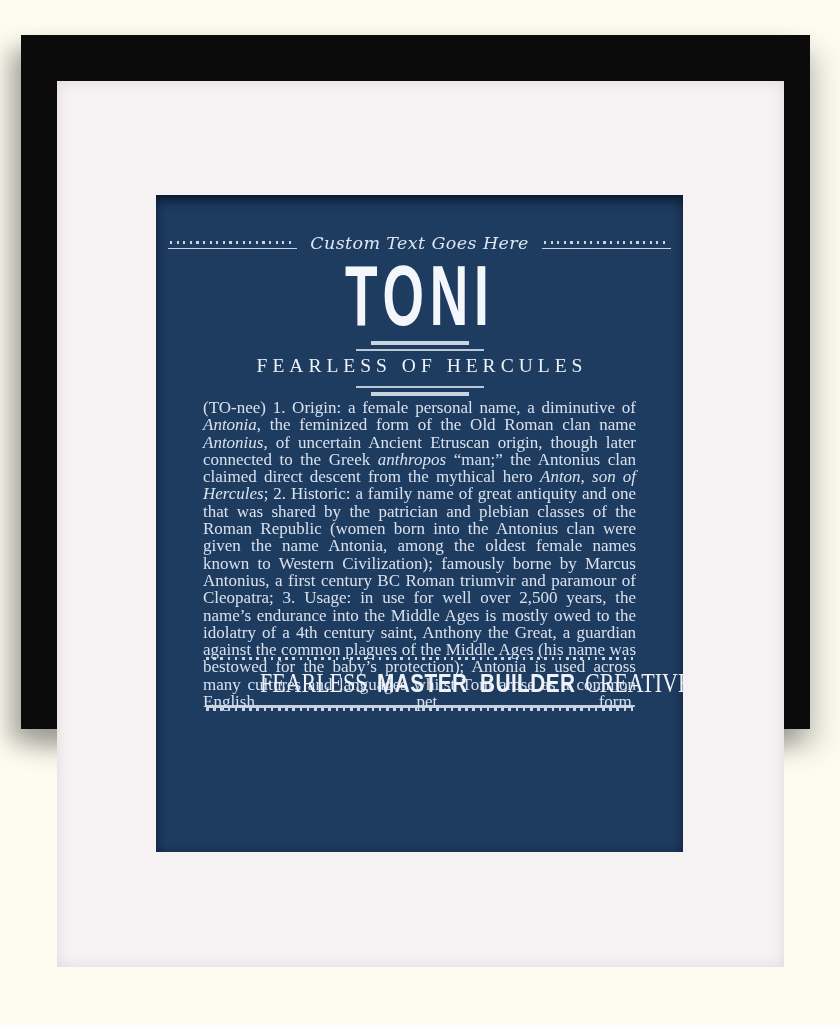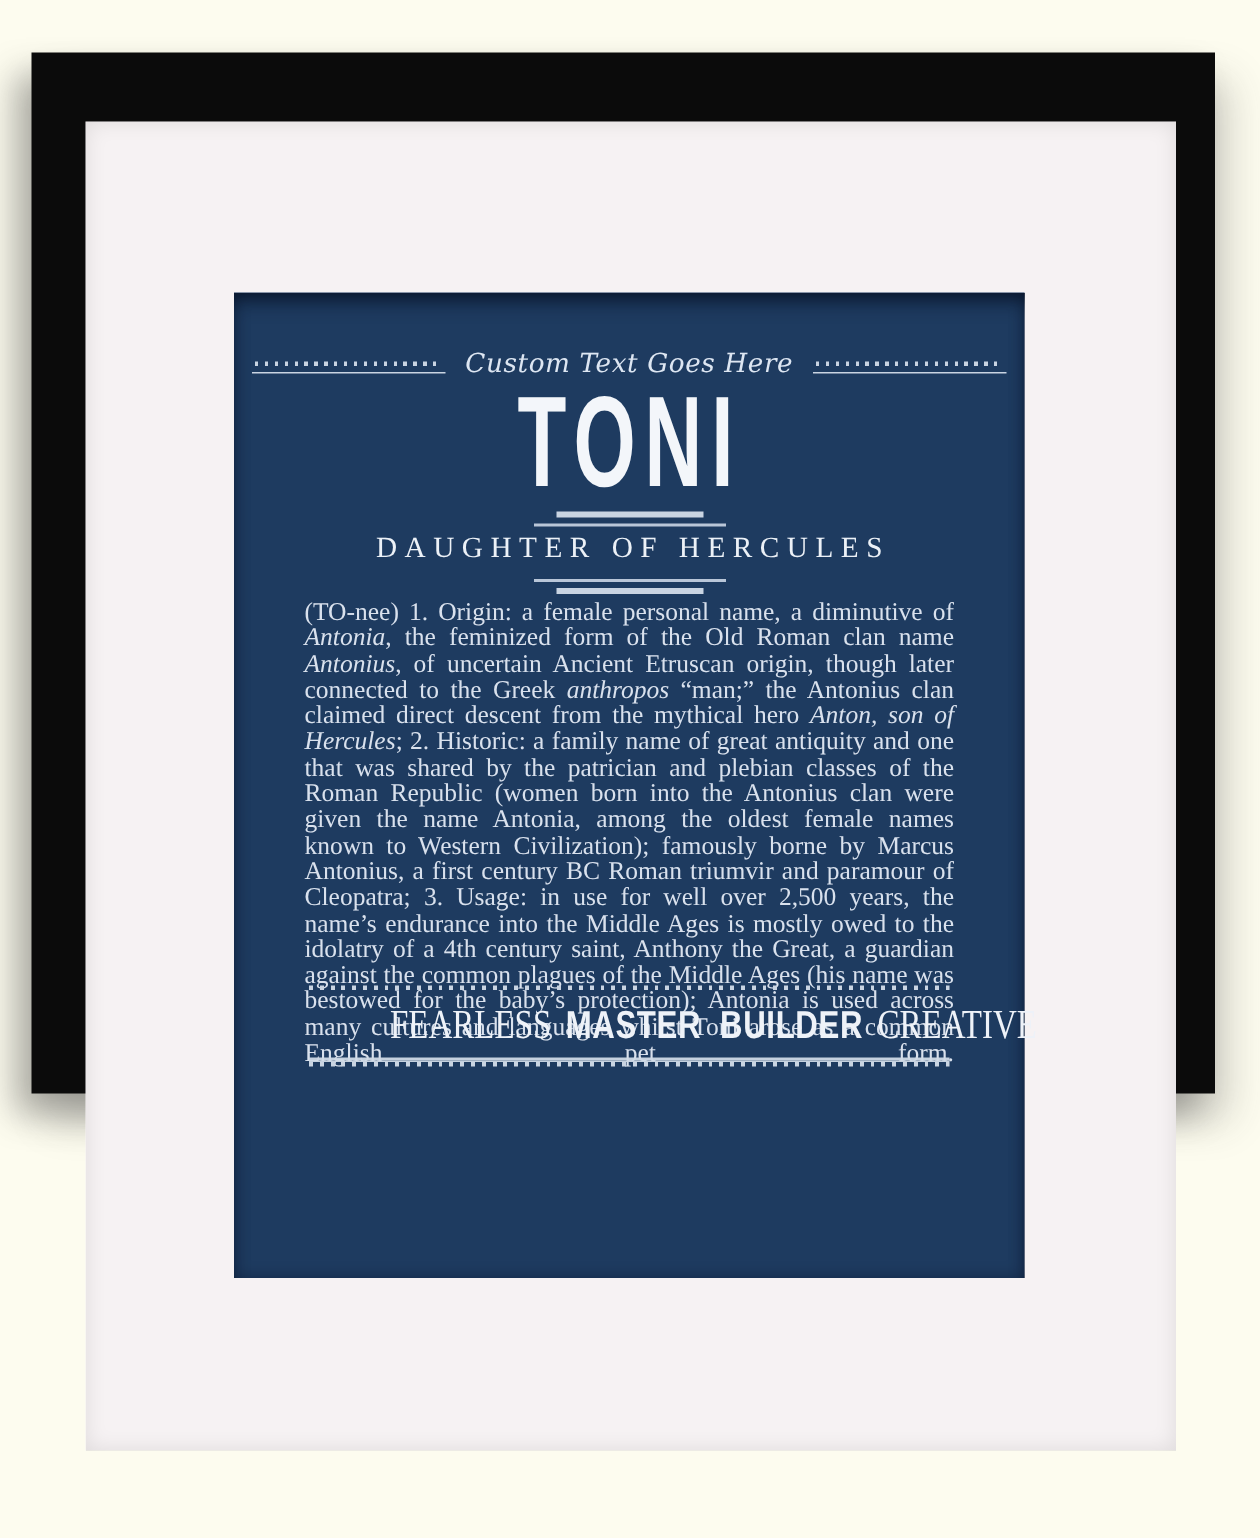--- a/index.html
+++ b/index.html
@@ -96,21 +96,21 @@
 
         <div class="name">
           <span>TONI</span>
         </div>
 
         <div class="divider div-a">
           <div class="dv-thick"></div>
           <div class="dv-thin"></div>
         </div>
 
-        <div class="subtitle">DAUGHTER OF HERCULES</div>
+        <div class="subtitle">FEARLESS OF HERCULES</div>
 
         <div class="divider div-b">
           <div class="dv-thin"></div>
           <div class="dv-thick"></div>
         </div>
 
         <div class="body-text"><span>(TO-nee)  1. Origin:  a female personal name, a diminutive of </span><span class="it">Antonia</span><span>, the feminized form of the Old Roman clan name </span><span class="it">Antonius</span><span>, of uncertain Ancient Etruscan origin, though later connected to the Greek </span><span class="it">anthropos</span><span> “man;” the Antonius clan claimed direct descent from the mythical hero </span><span class="it">Anton, son of Hercules</span><span>;  2. Historic:  a family name of great antiquity and one that was shared by the patrician and plebian classes of the Roman Republic (women born into the Antonius clan were given the name Antonia, among the oldest female names known to Western Civilization); famously borne by Marcus Antonius, a first century BC Roman triumvir and paramour of Cleopatra;  3. Usage:  in use for well over 2,500 years, the name’s endurance into the Middle Ages is mostly owed to the idolatry of a 4th century saint, Anthony the Great, a guardian against the common plagues of the Middle Ages (his name was bestowed for the baby’s protection); Antonia is used across many cultures and languages whilst Toni arose as a common English pet form.</span></div>
 
         <div class="traits">
           <div class="tdots"></div>

